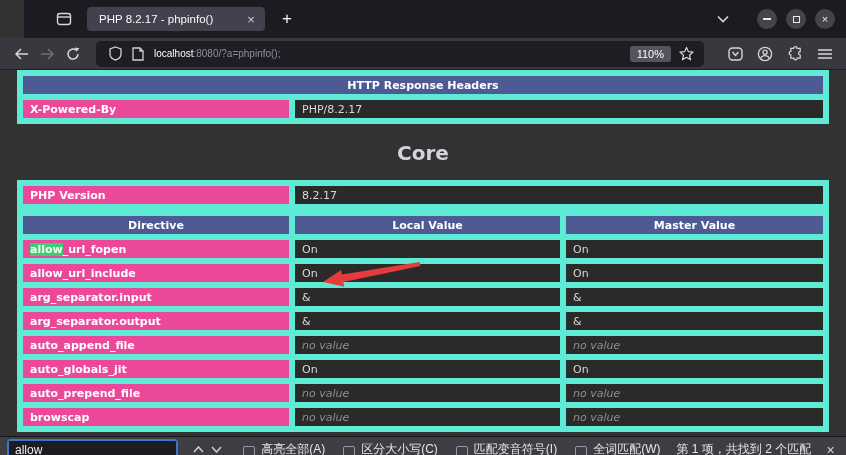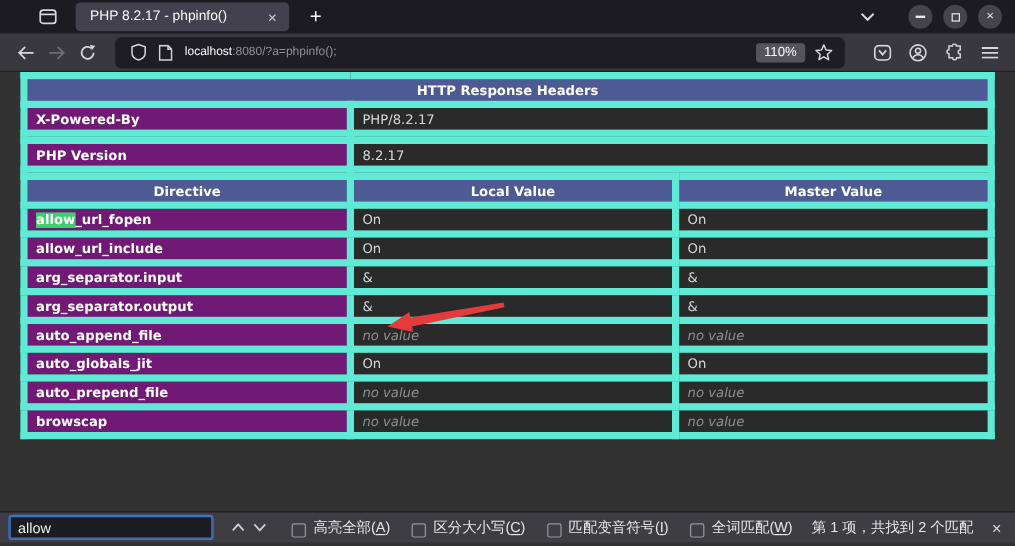--- a/index.html
+++ b/index.html
@@ -1,20 +1,20 @@
 <!DOCTYPE html>
 <html><head>
 <meta charset="utf-8">
 <style>
   * { box-sizing: border-box; margin: 0; padding: 0; }
   html,body { width:846px; height:455px; overflow:hidden; }
   body { font-family:"Liberation Sans","DejaVu Sans",sans-serif; background:#323232; }
 
   
-  .titlebar { height:28px; background:#1c1b22; display:flex; align-items:center; color:#fbfbfe; }
+  .titlebar { height:38px; background:#1c1b22; display:flex; align-items:center; color:#fbfbfe;margin-left:24px; }
   .fxview { width:20px; height:20px; margin-left:30px; display:flex; align-items:center; justify-content:center; border-radius:4px; }
   .tab { width:178px; height:24px; margin-left:13px; background:#42414d; border-radius:4px;
          display:flex; align-items:center; padding:0 6px 0 12px; font-size:11.5px; color:#fbfbfe; }
   .tab-title { flex:1; white-space:nowrap; overflow:hidden; }
   .tab-close { width:16px; height:16px; display:flex; align-items:center; justify-content:center;
                font-size:13px; color:#cfcfd8; border-radius:3px; }
   .newtab { width:24px; height:24px; margin-left:10px; display:flex; align-items:center; justify-content:center;
             font-size:17px; font-weight:300; color:#fbfbfe; }
   .titlebar-spacer { flex:1; }
   .tablist-btn { width:24px; height:24px; display:flex; align-items:center; justify-content:center; margin-right:22px; }
@@ -39,21 +39,21 @@
   .nav-right { display:flex; align-items:center; margin-left:8px; }
   .nav-right .navbtn { margin-left:4px; }
 
   
   .page { position:relative; height:366px; background:#323232; overflow:hidden;
           font-family:"DejaVu Sans",sans-serif; }
   table.phpinfo { border-collapse:collapse; table-layout:fixed; width:812px; margin:0 auto; }
   table.phpinfo td, table.phpinfo th { border:6px solid #5eead4; height:24px; padding:2px 7px;
           font-size:11px; overflow:hidden; white-space:nowrap; }
   th.hrow { background:#4d5a94; color:#ffffff; text-align:center; font-weight:bold; font-size:11.5px; }
-  td.cd { background:#701a75; color:#ffffff; font-weight:bold; }
+  td.cd { background:#ec4899; color:#ffffff; font-weight:bold; }
   td.cv { background:#2a2a2a; color:#d8d8d8; }
   td.cv.ce { color:#8e8e8e; font-style:italic; }
   .tbl-headers { margin-top:4px; }
   h2.core { text-align:center; color:#d2d4da; font-size:20px; font-weight:bold;
             margin:17px 0 15px; line-height:24px; font-family:"DejaVu Sans",sans-serif; }
   .tbl-version { margin-bottom:15px; }
   .hl { background:#3bcf6e; color:#ffffff; }
   .arrow-svg { position:absolute; left:305px; top:188px; pointer-events:none; }
 
   
@@ -182,20 +182,21 @@
         </tr>
       </thead>
     <tbody>
         <tr>
           <td class="cd">X-Powered-By</td>
           <td class="cv">PHP/8.2.17</td>
         </tr>
       </tbody>
   </table>
 
+  <h2 class="core">Core</h2>
 
   <table class="phpinfo tbl-version">
     <colgroup>
         <col style="width:272px">
         <col>
       </colgroup>
     <tbody>
         <tr>
           <td class="cd">PHP Version</td>
           <td class="cv">8.2.17</td>

